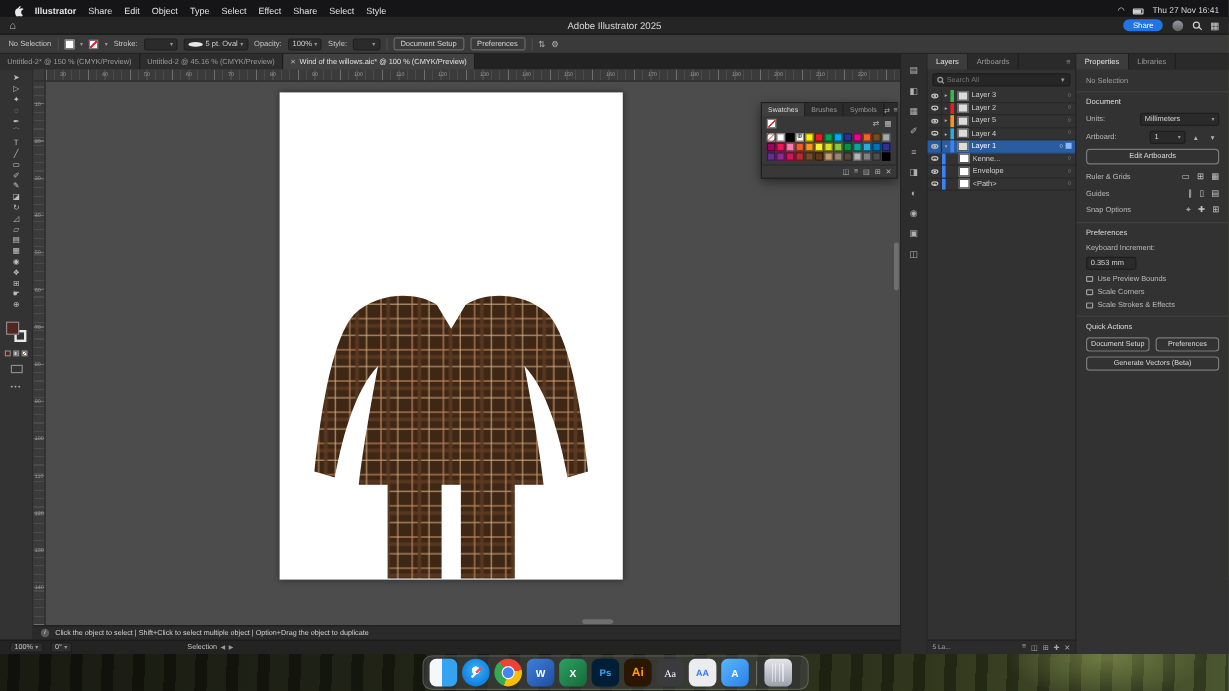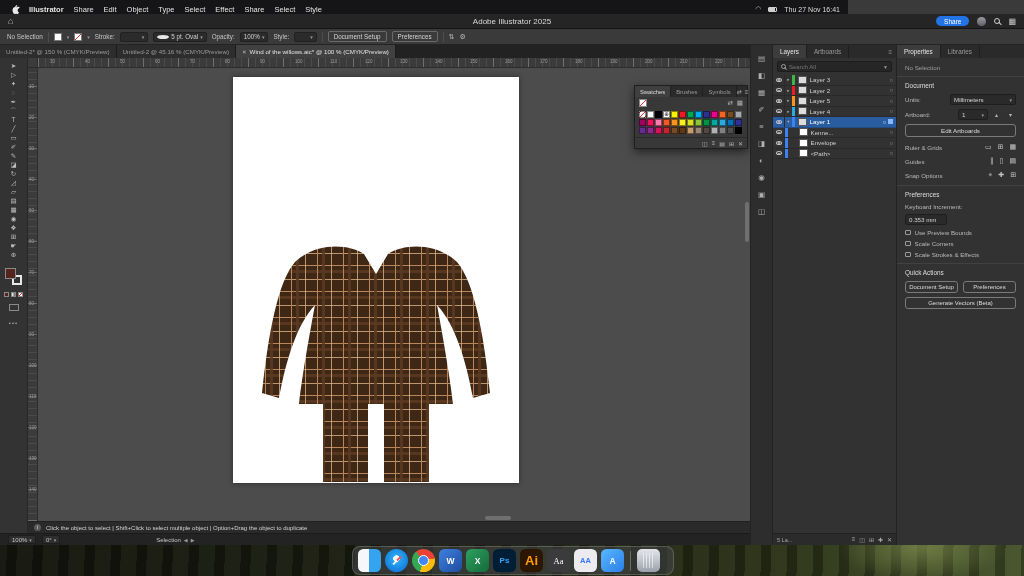--- a/index.html
+++ b/index.html
@@ -7,21 +7,21 @@
   body {
     position:relative;
     background:
       radial-gradient(120px 50px at 90% 95%, rgba(150,165,90,.55), transparent 70%),
       repeating-linear-gradient(92deg, rgba(0,0,0,.28) 0 10px, rgba(255,255,255,.02) 10px 26px),
       linear-gradient(90deg, #15170e, #202413 50%, #2c3318 75%, #47542c 100%);
   }
   .app { position:absolute; left:0; top:0; width:1024px; height:545px; background:#3a3a3a; }
 
   
-  .menubar { position:absolute; left:0; top:0; width:848px; height:14px; background:rgba(20,20,22,.96);
+  .menubar { position:absolute; left:0; top:0; width:1024px; height:14px; background:rgba(20,20,22,.96);
     display:flex; align-items:center; padding:9px 8px; font-size:7.5px; color:#e3e3e3; }
   .menu-item { padding:0 5px; white-space:nowrap; }
   .menu-item.app-name { font-weight:700; }
   .apple-wrap { display:flex; align-items:center; padding:0 4px; }
   .mb-right { margin-left:auto; display:flex; align-items:center; gap:7px; font-size:7px; color:#dcdcdc; }
   .wifi-glyph { font-size:7px; color:#d0d0d0; }
   .battery-shape { width:9px; height:5px; border:1px solid #cfcfcf; border-radius:1px; position:relative; }
   .battery-shape::after { content:''; position:absolute; left:0; top:0; bottom:0; width:6px; background:#cfcfcf; }
 
   
@@ -182,21 +182,21 @@
   .dock-icon.finder { background:linear-gradient(90deg,#f5f7fa 0 46%, #36a3f0 46%); }
   .dock-icon.safari { border-radius:50%; background:radial-gradient(circle at 50% 42%, #eaf7ff 0 18%, #2aa6f2 20%, #0c6fd6 90%); }
   .dock-icon.safari::after { content:''; position:absolute; width:2px; height:11px; background:linear-gradient(#ff4b4b 50%, #fff 50%); transform:rotate(45deg); }
   .dock-icon.chrome { border-radius:50%; background:conic-gradient(from -40deg, #ea4335 0 33%, #fbbc05 33% 66%, #34a853 66% 100%); }
   .dock-icon.chrome::after { content:''; position:absolute; width:9px; height:9px; border-radius:50%; background:#4285f4; border:1.5px solid #fff; }
   .dock-icon.word { background:linear-gradient(135deg,#3f7fe0,#1d4e9e); }
   .dock-icon.excel { background:linear-gradient(135deg,#2ea05f,#156a3b); }
   .dock-icon.photoshop { background:#001e36; }
   .dock-icon.photoshop .dock-letter { color:#31a8ff; font-size:8px; }
   .dock-icon.illustrator { background:#2b1700; }
-  .dock-icon.illustrator .dock-letter { color:#ff9a00; font-size:13px; }
+  .dock-icon.illustrator .dock-letter { color:#ff9a00; font-size:10px; }
   .dock-icon.font-book { background:#3b3b3e; }
   .dock-icon.font-book .dock-letter { font-family:"Liberation Serif",serif; font-weight:400; }
   .dock-icon.type-viewer { background:#ececf0; }
   .dock-icon.type-viewer .dock-letter { color:#3478f6; font-size:7.5px; }
   .dock-icon.translate-app { background:linear-gradient(135deg,#59b7ff,#2b7fe8); }
   .dock-icon.trash { border-radius:5px; background:linear-gradient(180deg,#e3e5ea 0%, #b9bdc6 60%, #9aa0ab 100%); }
   .dock-icon.trash::after { content:''; position:absolute; inset:4px 6px; background:repeating-linear-gradient(90deg, rgba(255,255,255,.55) 0 1px, transparent 1px 3px); }
 </style>
 </head>
 <body>

